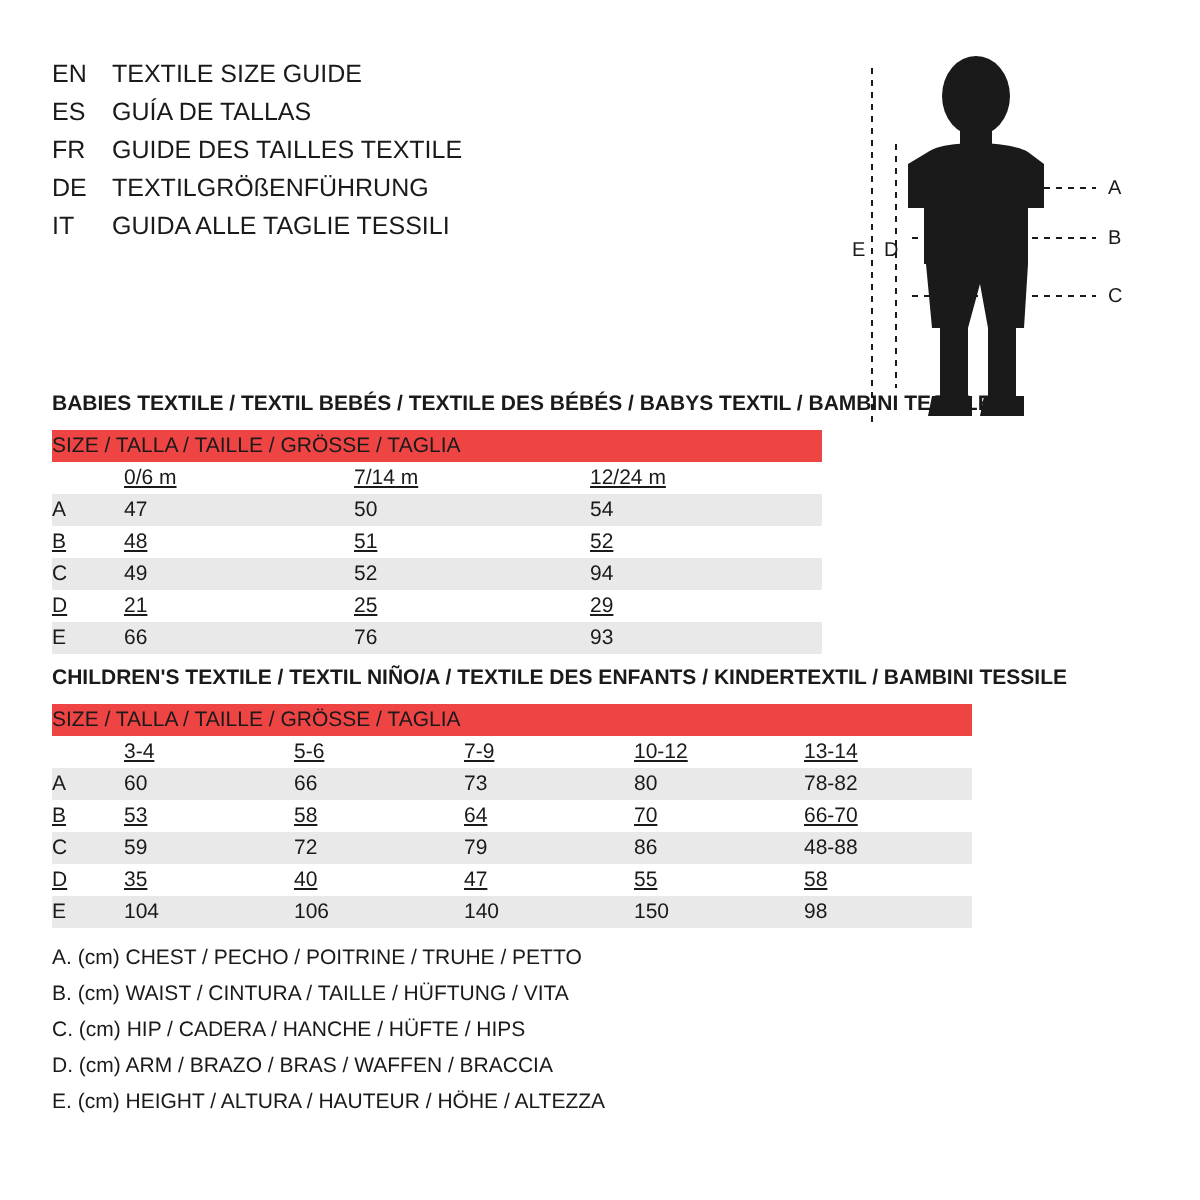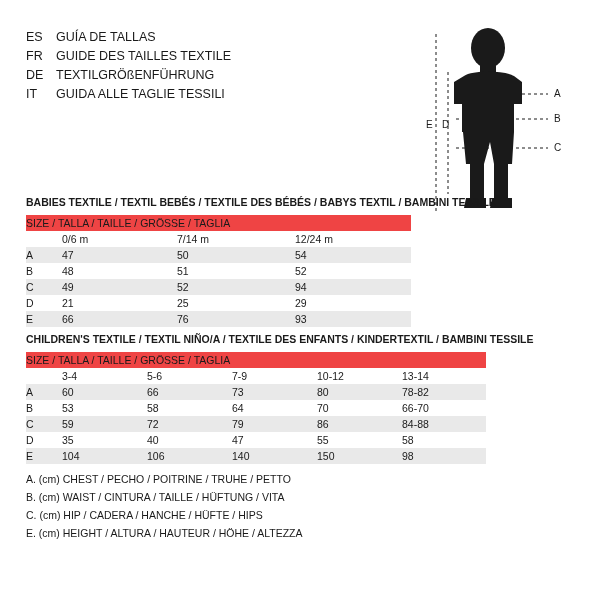--- a/index.html
+++ b/index.html
@@ -73,40 +73,44 @@
     text-align: left;
   }
   .row-head td {
     background: #ef4444;
     font-weight: normal;
   }
   .row-head td.hdr-label {
     font-weight: normal;
   }
   .row-shade td { background: #e9e9e9; }
-  .row-plain td { background: #ffffff; }
+  .row-plain td { background: #ffffff; text-decoration: underline; }
 
   .cell-key { padding-left: 4px; width: 36px; }
   .cell-val { padding-left: 4px; }
 
   
   .legend {
     position: absolute;
     left: 26px;
     top: 470px;
     font-size: 10.5px;
     line-height: 18px;
     color: #1a1a1a;
   }
   .legend div { height: 18px; }
 </style>
 </head>
 <body>
 
 <div class="lang-block">
+  <div class="lang-row">
+    <span class="lang-code">EN</span>
+    <span class="lang-title">TEXTILE SIZE GUIDE</span>
+  </div>
   <div class="lang-row">
     <span class="lang-code">ES</span>
     <span class="lang-title">GUÍA DE TALLAS</span>
   </div>
   <div class="lang-row">
     <span class="lang-code">FR</span>
     <span class="lang-title">GUIDE DES TAILLES TEXTILE</span>
   </div>
   <div class="lang-row">
     <span class="lang-code">DE</span>
@@ -231,21 +235,21 @@
       <td class="cell-val">64</td>
       <td class="cell-val">70</td>
       <td class="cell-val">66-70</td>
     </tr>
     <tr class="row-shade">
       <td class="cell-key">C</td>
       <td class="cell-val">59</td>
       <td class="cell-val">72</td>
       <td class="cell-val">79</td>
       <td class="cell-val">86</td>
-      <td class="cell-val">84-88</td>
+      <td class="cell-val">48-88</td>
     </tr>
     <tr class="row-plain">
       <td class="cell-key">D</td>
       <td class="cell-val">35</td>
       <td class="cell-val">40</td>
       <td class="cell-val">47</td>
       <td class="cell-val">55</td>
       <td class="cell-val">58</td>
     </tr>
     <tr class="row-shade">
@@ -256,14 +260,15 @@
       <td class="cell-val">150</td>
       <td class="cell-val">98</td>
     </tr>
   </tbody>
 </table>
 
 <div class="legend">
   <div>A. (cm) CHEST / PECHO / POITRINE / TRUHE / PETTO</div>
   <div>B. (cm) WAIST / CINTURA / TAILLE / HÜFTUNG / VITA</div>
   <div>C. (cm) HIP / CADERA / HANCHE / HÜFTE / HIPS</div>
+  <div>D. (cm) ARM / BRAZO / BRAS / WAFFEN / BRACCIA</div>
   <div>E. (cm) HEIGHT / ALTURA / HAUTEUR / HÖHE / ALTEZZA</div>
 </div>
 
 </body></html>

